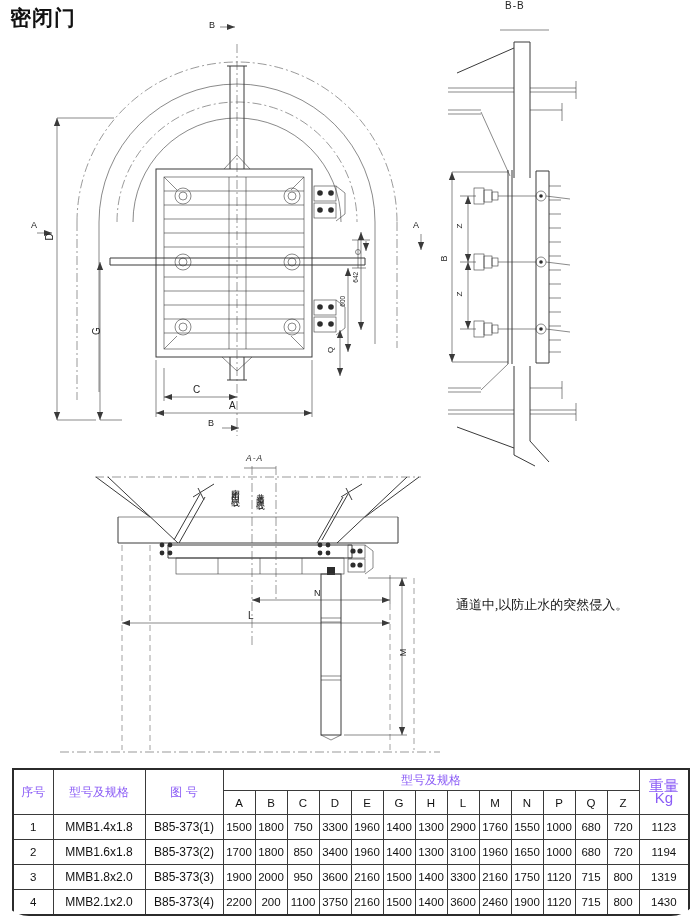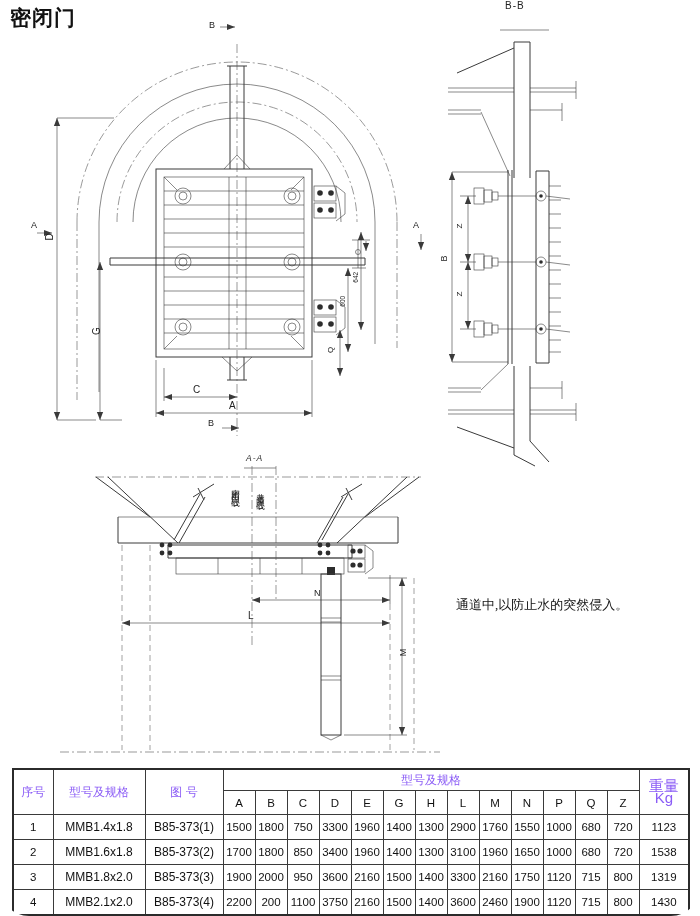--- a/index.html
+++ b/index.html
@@ -315,21 +315,21 @@
         <td>3400</td>
         <td>1960</td>
         <td>1400</td>
         <td>1300</td>
         <td>3100</td>
         <td>1960</td>
         <td>1650</td>
         <td>1000</td>
         <td>680</td>
         <td>720</td>
-        <td>1538</td>
+        <td>1194</td>
       </tr>
       <tr>
         <td>3</td>
         <td class="model">MMB1.8x2.0</td>
         <td class="dwg">B85-373(3)</td>
         <td>1900</td>
         <td>2000</td>
         <td>950</td>
         <td>3600</td>
         <td>2160</td>

